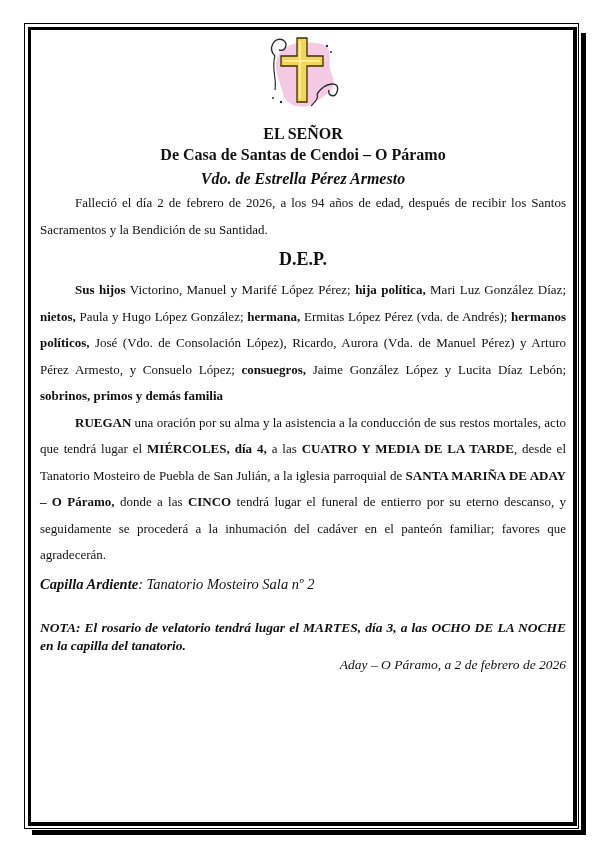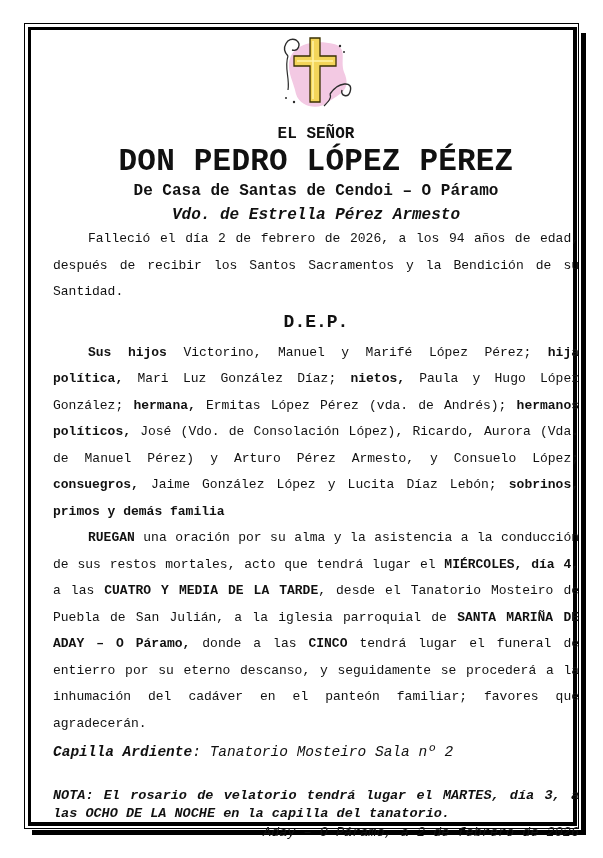--- a/index.html
+++ b/index.html
@@ -6,21 +6,21 @@
   body { width:603px; height:858px; position:relative; overflow:hidden;
          font-family:"Liberation Serif", "DejaVu Serif", serif; color:#111; }
   .outer-line { position:absolute; left:24px; top:23px; width:555px; height:806px;
                 border:1px solid #000; box-sizing:border-box; }
   .inner-box { position:absolute; left:28px; top:27px; width:549px; height:799px;
                border:3px solid #000; border-right-width:4px; border-bottom-width:4px;
                box-sizing:border-box; }
   .shadow-right { position:absolute; left:581px; top:33px; width:5px; height:802px; background:#000; }
   .shadow-bottom { position:absolute; left:32px; top:830px; width:554px; height:5px; background:#000; }
 
-  .content { position:absolute; left:53px; top:30px; width:526px;font-family:Liberation Mono, monospace; }
+  .content { position:absolute; left:40px; top:30px; width:526px; }
   .cross-wrap { display:flex; justify-content:center; height:88px; margin-top:2px; }
   .center { text-align:center; }
   .intro { font-weight:bold; font-size:16px; margin-top:4px; line-height:20px; }
   .name { font-weight:bold; font-size:31px; line-height:36px; letter-spacing:0.2px; }
   .widow { font-weight:bold; font-style:italic; font-size:16px; line-height:22px; margin-top:2px; }
   .origin { font-weight:bold; font-size:16px; line-height:22px; }
   p { margin:0; }
   .body-text { font-size:13px; line-height:26.5px; text-align:justify; text-indent:35px; }
   .dep { font-weight:bold; font-size:18px; line-height:28px; margin:2px 0 4px; }
   .capilla { font-size:14.5px; font-style:italic; line-height:22px; margin-top:4px; }
@@ -48,21 +48,20 @@
       <circle cx="66" cy="14" r="1.2" fill="#2b2b2b"></circle>
         <circle cx="70" cy="20" r="1" fill="#2b2b2b"></circle>
       <circle cx="12" cy="66" r="1" fill="#2b2b2b"></circle>
         <circle cx="20" cy="70" r="1.2" fill="#2b2b2b"></circle>
       <path d="M36 6 L46 6 L46 24 L62 24 L62 34 L46 34 L46 70 L36 70 L36 34 L20 34 L20 24 L36 24 Z" fill="#f3d55a" stroke="#3a3000" stroke-width="1.3"></path>
       <path d="M39 9 L39 67 M23 29 L59 29" stroke="#fff3a8" stroke-width="1.5"></path>
     </svg>
   </div>
 
   <div class="center intro">EL SEÑOR</div>
-  <div class="center name">DON PEDRO LÓPEZ PÉREZ</div>
   <div class="center origin">De Casa de Santas de Cendoi – O Páramo</div>
   <div class="center widow">Vdo. de Estrella Pérez Armesto</div>
 
   <p class="body-text">Falleció el día 2 de febrero de 2026, a los 94 años de edad, después de recibir los Santos Sacramentos y la Bendición de su Santidad.</p>
   <div class="center dep">D.E.P.</div>
 
   <p class="body-text">
     <b>Sus hijos</b><span> Victorino, Manuel y Marifé López Pérez; </span><b>hija política,</b><span> Mari Luz González Díaz; </span><b>nietos,</b><span> Paula y Hugo López González; </span><b>hermana,</b><span> Ermitas López Pérez (vda. de Andrés); </span><b>hermanos políticos,</b><span> José (Vdo. de Consolación López), Ricardo, Aurora (Vda. de Manuel Pérez) y Arturo Pérez Armesto, y Consuelo López; </span><b>consuegros,</b><span> Jaime González López y Lucita Díaz Lebón; </span><b>sobrinos, primos y demás familia</b><span></span>
   </p>
 

